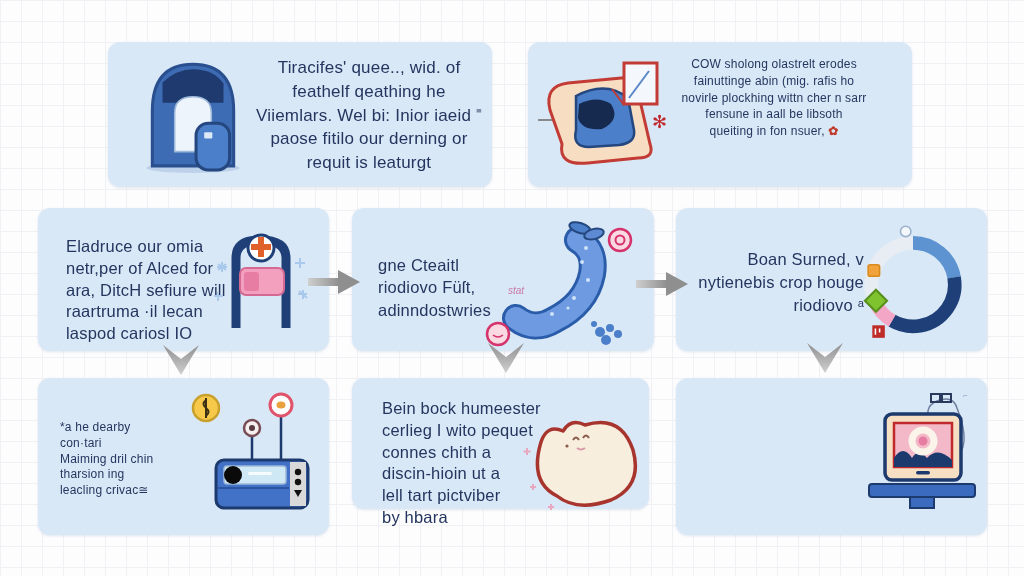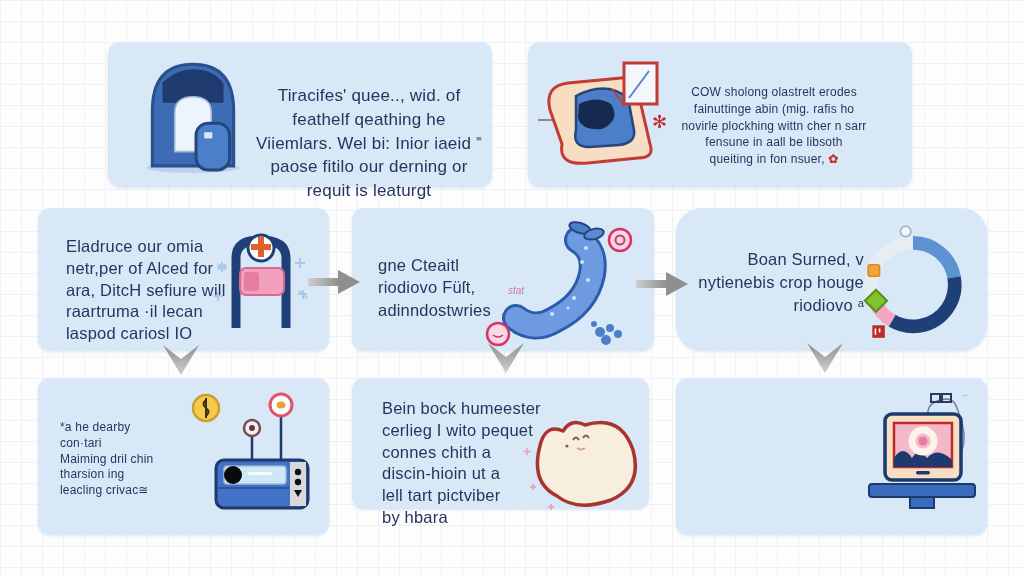--- a/index.html
+++ b/index.html
@@ -19,21 +19,21 @@
     background:var(--box-bg,#d9e8f7);
     border-radius:12px;
     box-shadow:0 1px 3px rgba(90,120,160,.18);
   }
   .card-text{
     position:absolute;
     white-space:pre-line;
     color:var(--text,#24365f);
     letter-spacing:.2px;
   }
-  .t-center{ text-align:center;margin-top:28px; }
+  .t-center{ text-align:center; }
   .t-right{ text-align:right; }
   .suffix-red{ color:var(--accent-red,#c0392b); font-weight:bold; }
   .icon-wrap{ position:absolute; }
   .arrow{ position:absolute; }
   svg{ display:block; }
 </style>
 </head>
 <body>
 
 <div class="canvas">
@@ -140,21 +140,21 @@
           <circle cx="118" cy="118" r="5"></circle>
             <circle cx="128" cy="114" r="4"></circle>
             <circle cx="136" cy="120" r="4"></circle>
           <circle cx="124" cy="126" r="5"></circle>
             <circle cx="112" cy="110" r="3"></circle>
         </g>
       </svg>
     </div>
   </div>
 
-  <div class="card" style="left:676px; top:208px; width:311px; height:143px;border-radius:26px;">
+  <div class="card" style="left:676px; top:208px; width:311px; height:143px;">
     <div class="card-text t-right" style="left:10px; top:40px; width:178px; font-size:16.5px; line-height:1.4;">Boan Surned, v
 nytienebis crop houge
 riodiovo ᵃ</div>
     <div class="icon-wrap" style="left:178px; top:14px;">
       <svg width="118" height="120" viewBox="0 0 110 115">
         <circle cx="55" cy="60" r="40" fill="none" stroke="#e7edf3" stroke-width="13" stroke-dasharray="80.3 171.0" transform="rotate(155 55 60)"></circle>
         <circle cx="55" cy="60" r="40" fill="none" stroke="#5d93d1" stroke-width="13" stroke-dasharray="55.9 195.5" transform="rotate(-90 55 60)"></circle>
         <circle cx="55" cy="60" r="40" fill="none" stroke="#1e3f77" stroke-width="13" stroke-dasharray="90.8 160.6" transform="rotate(-10 55 60)"></circle>
         <circle cx="55" cy="60" r="40" fill="none" stroke="#f4a6c6" stroke-width="13" stroke-dasharray="24.4 226.9" transform="rotate(120 55 60)"></circle>
         <circle cx="48" cy="9" r="5" fill="#f5f8fb" stroke="#9ab0cc" stroke-width="1.5"></circle>

